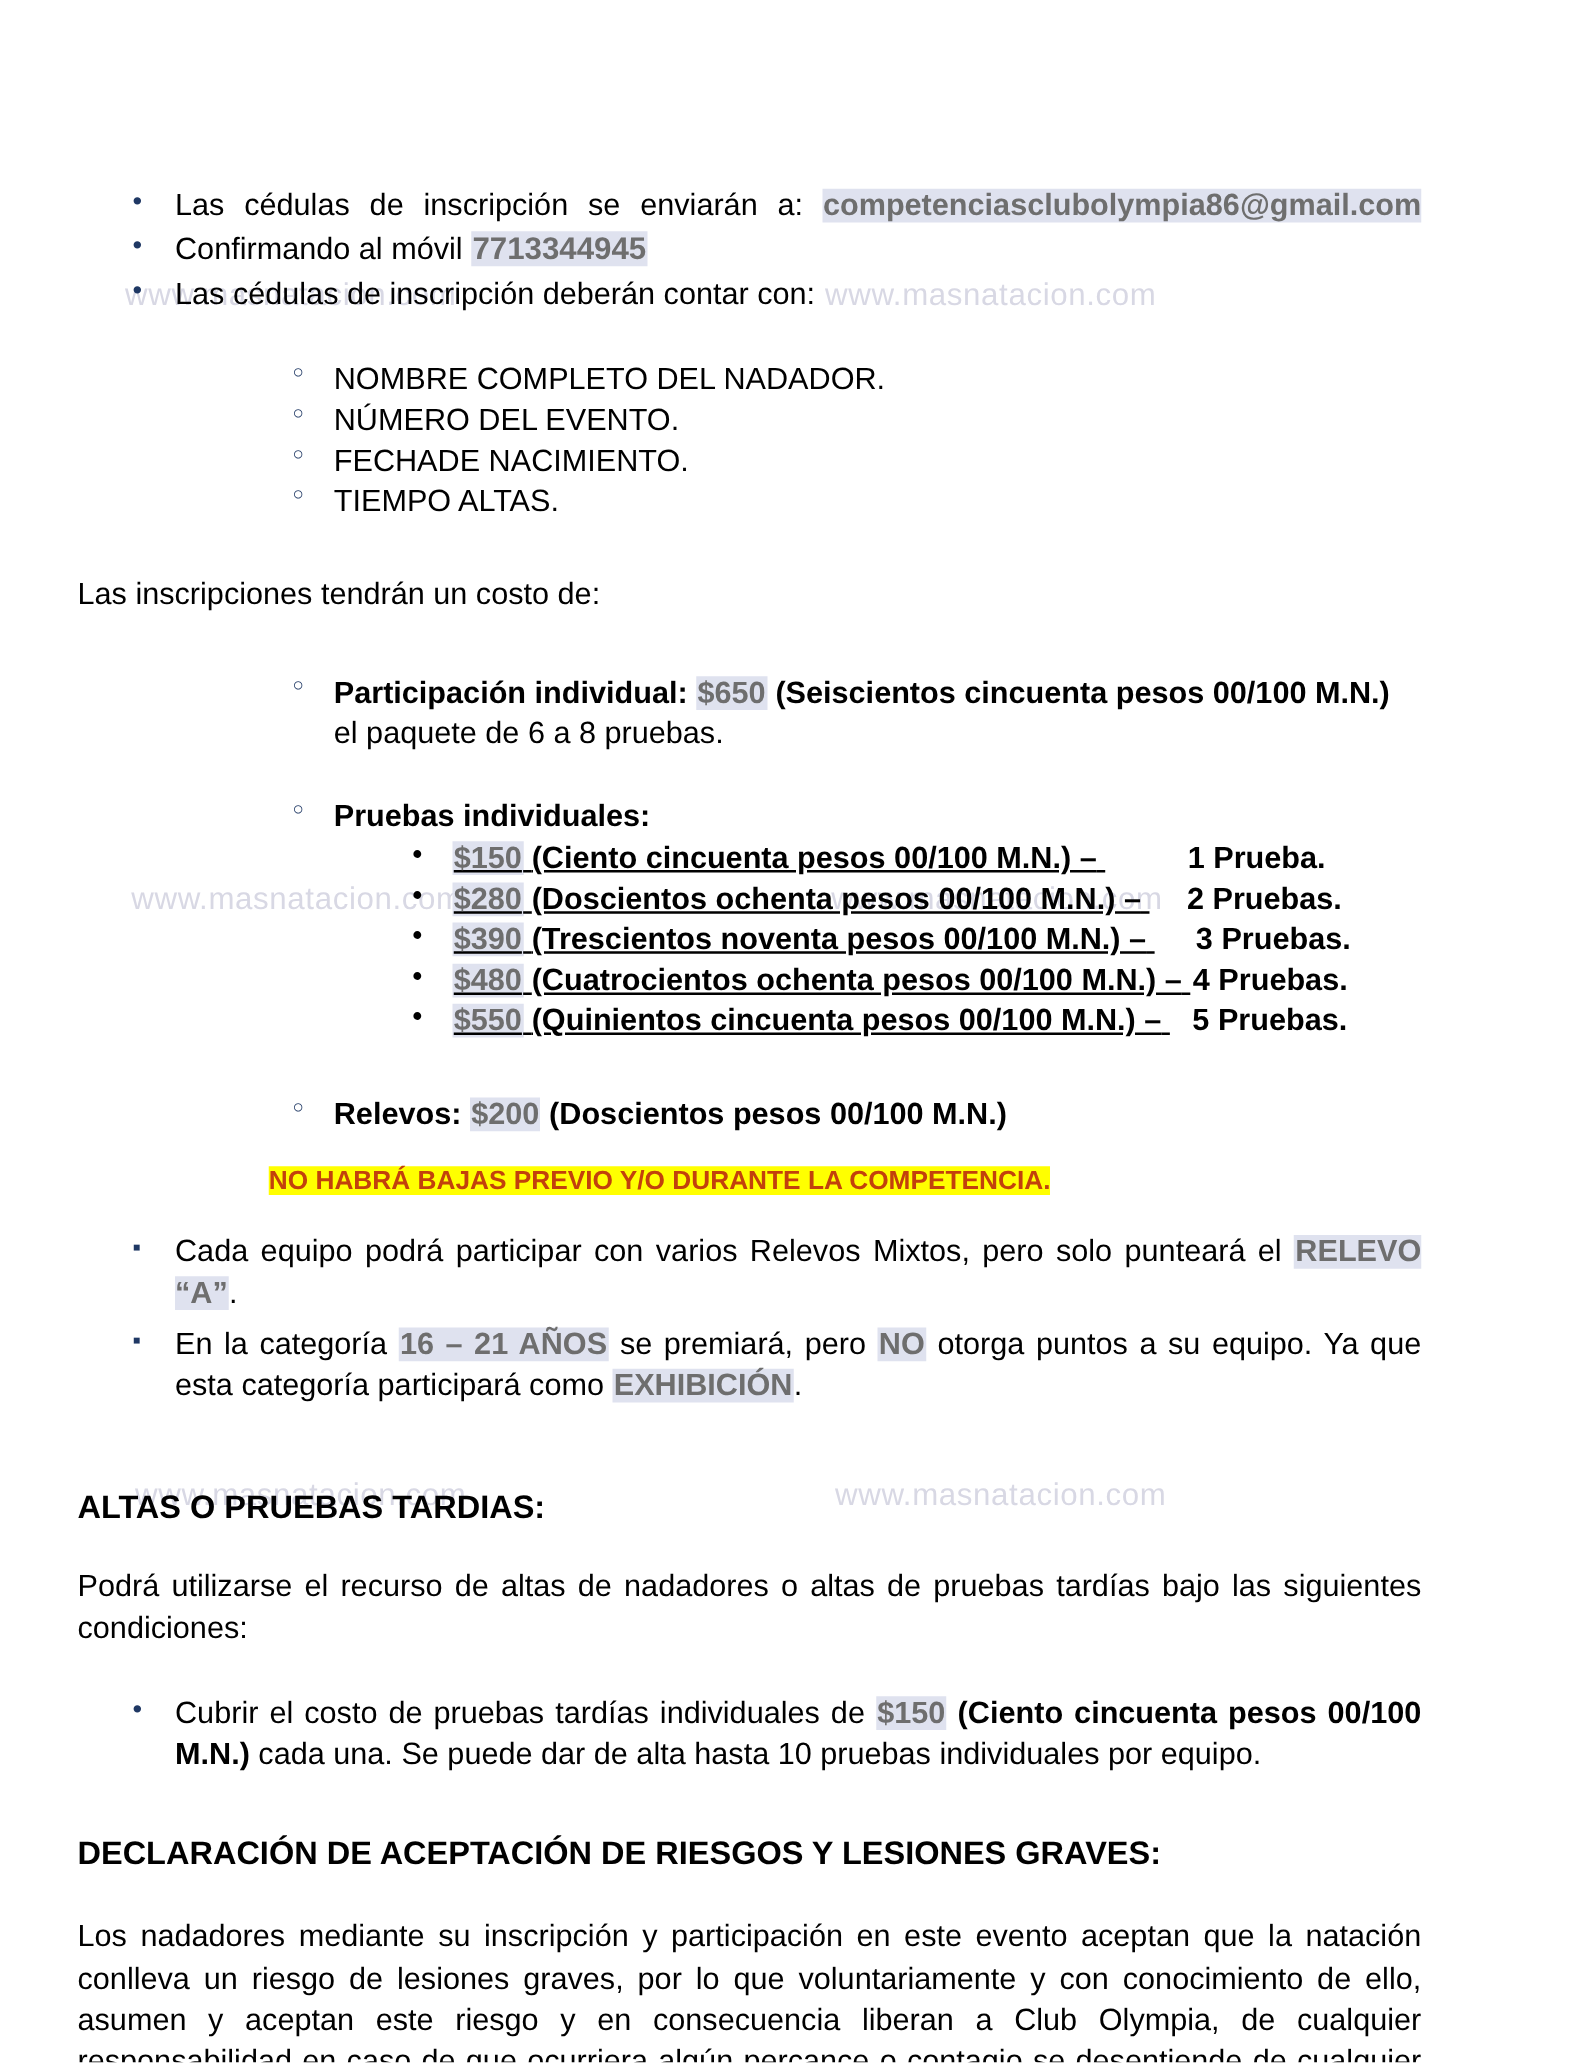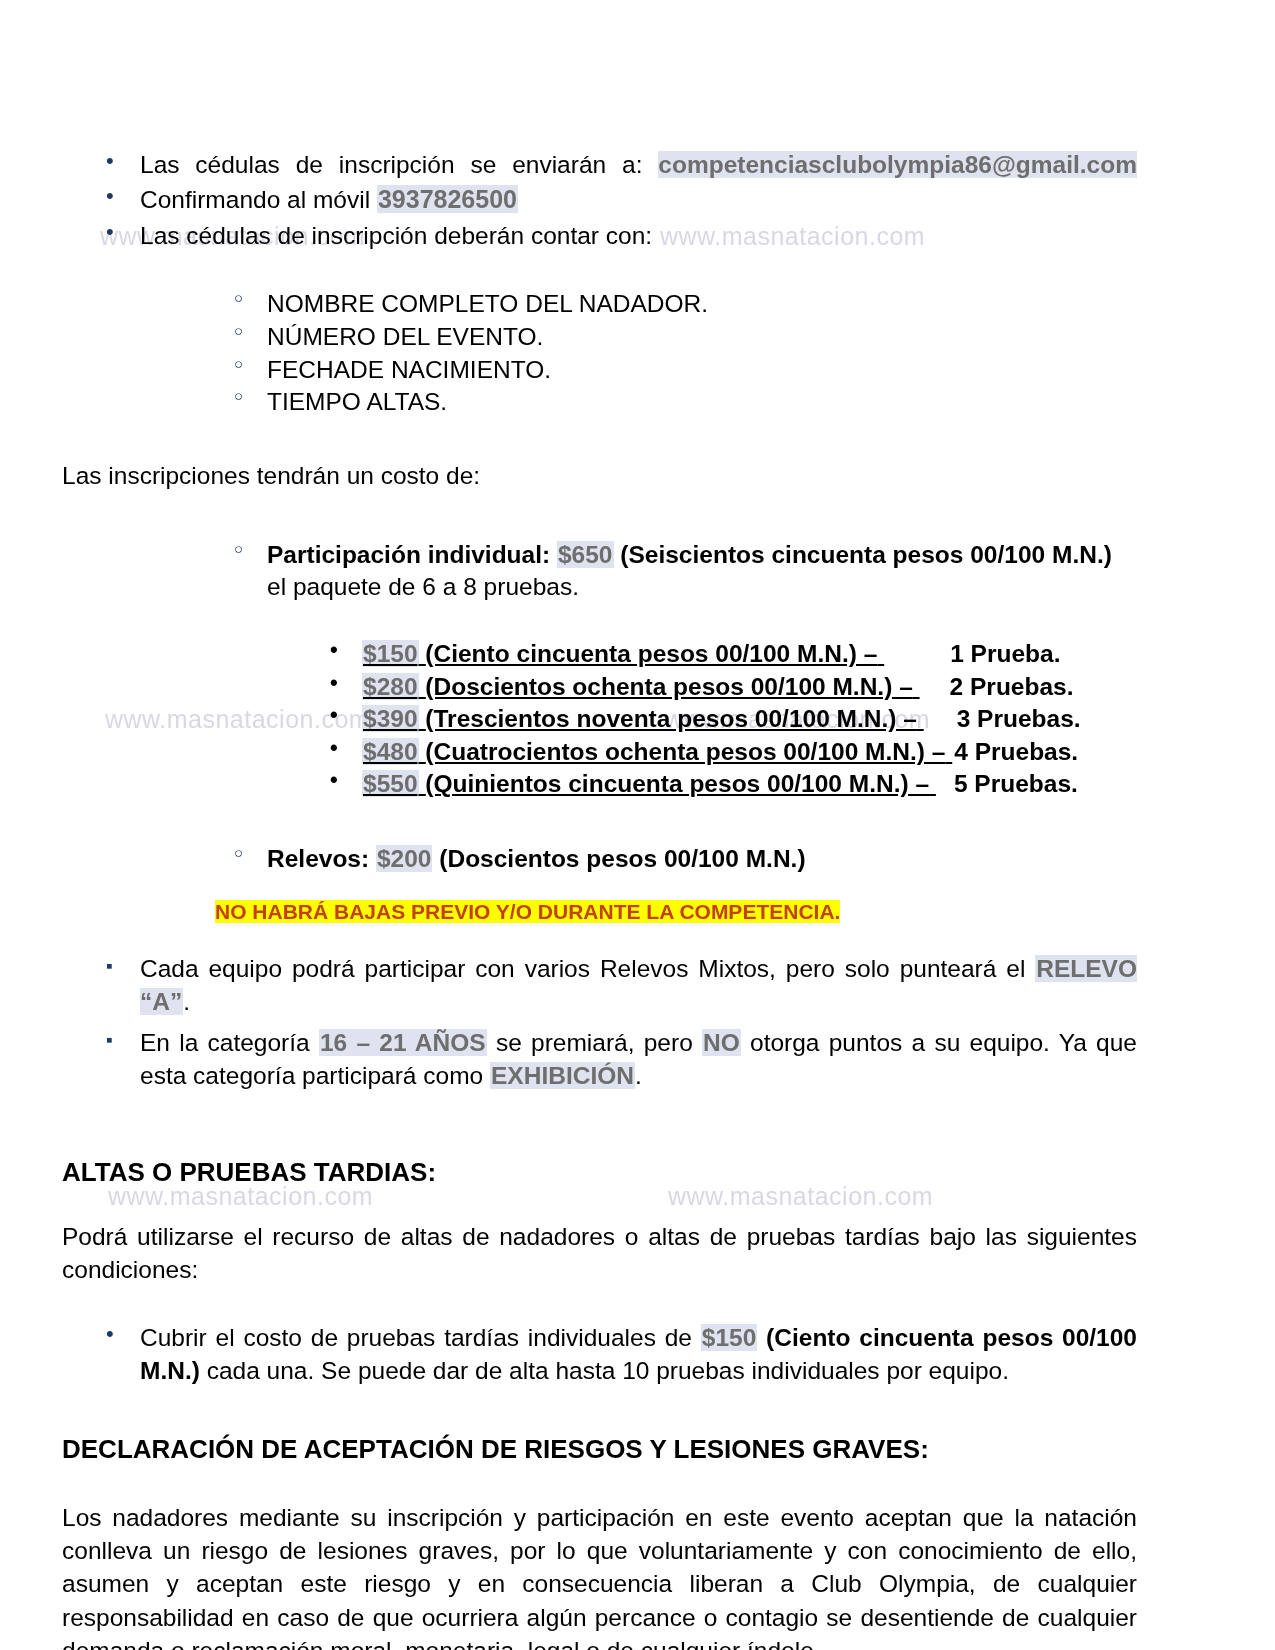--- a/index.html
+++ b/index.html
@@ -197,21 +197,21 @@
 
     <ul class="lvl1">
       <li>
         <span class="spread" style="text-align-last:justify;">
           <span>Las cédulas de inscripción se enviarán a:</span>
           <span class="fld-email">competenciasclubolympia86@gmail.com</span>
         </span>
       </li>
       <li>
         <span>Confirmando al móvil</span>
-        <span class="fld" style="font-size:25px;">3937826500</span>
+        <span class="fld" style="font-size:25px;">7713344945</span>
       </li>
       <li>
         <span>Las cédulas de inscripción deberán contar con:</span>
       </li>
     </ul>
 
     <div class="sp-34"></div>
 
     <ul class="lvl2">
       <li><span>NOMBRE COMPLETO DEL NADADOR.</span></li>
@@ -230,20 +230,25 @@
       <li>
         <span class="b">Participación individual:</span>
         <span class="fld">$650</span>
         <span class="b">(Seiscientos cincuenta pesos 00/100 M.N.)</span>
         <span>el paquete de 6 a 8 pruebas.</span>
       </li>
     </ul>
 
     <div class="sp-34"></div>
 
+    <ul class="lvl2">
+      <li>
+        <span class="b">Pruebas individuales:</span>
+      </li>
+    </ul>
 
     <ul class="lvl3">
       <li>
         <span class="fld">$150</span>
         <span>(Ciento cincuenta pesos 00/100 M.N.) –</span>
         <span class="prueba-count" style="margin-left:66px;">1 Prueba.</span>
       </li>
       <li>
         <span class="fld">$280</span>
         <span>(Doscientos ochenta pesos 00/100 M.N.) –</span>

